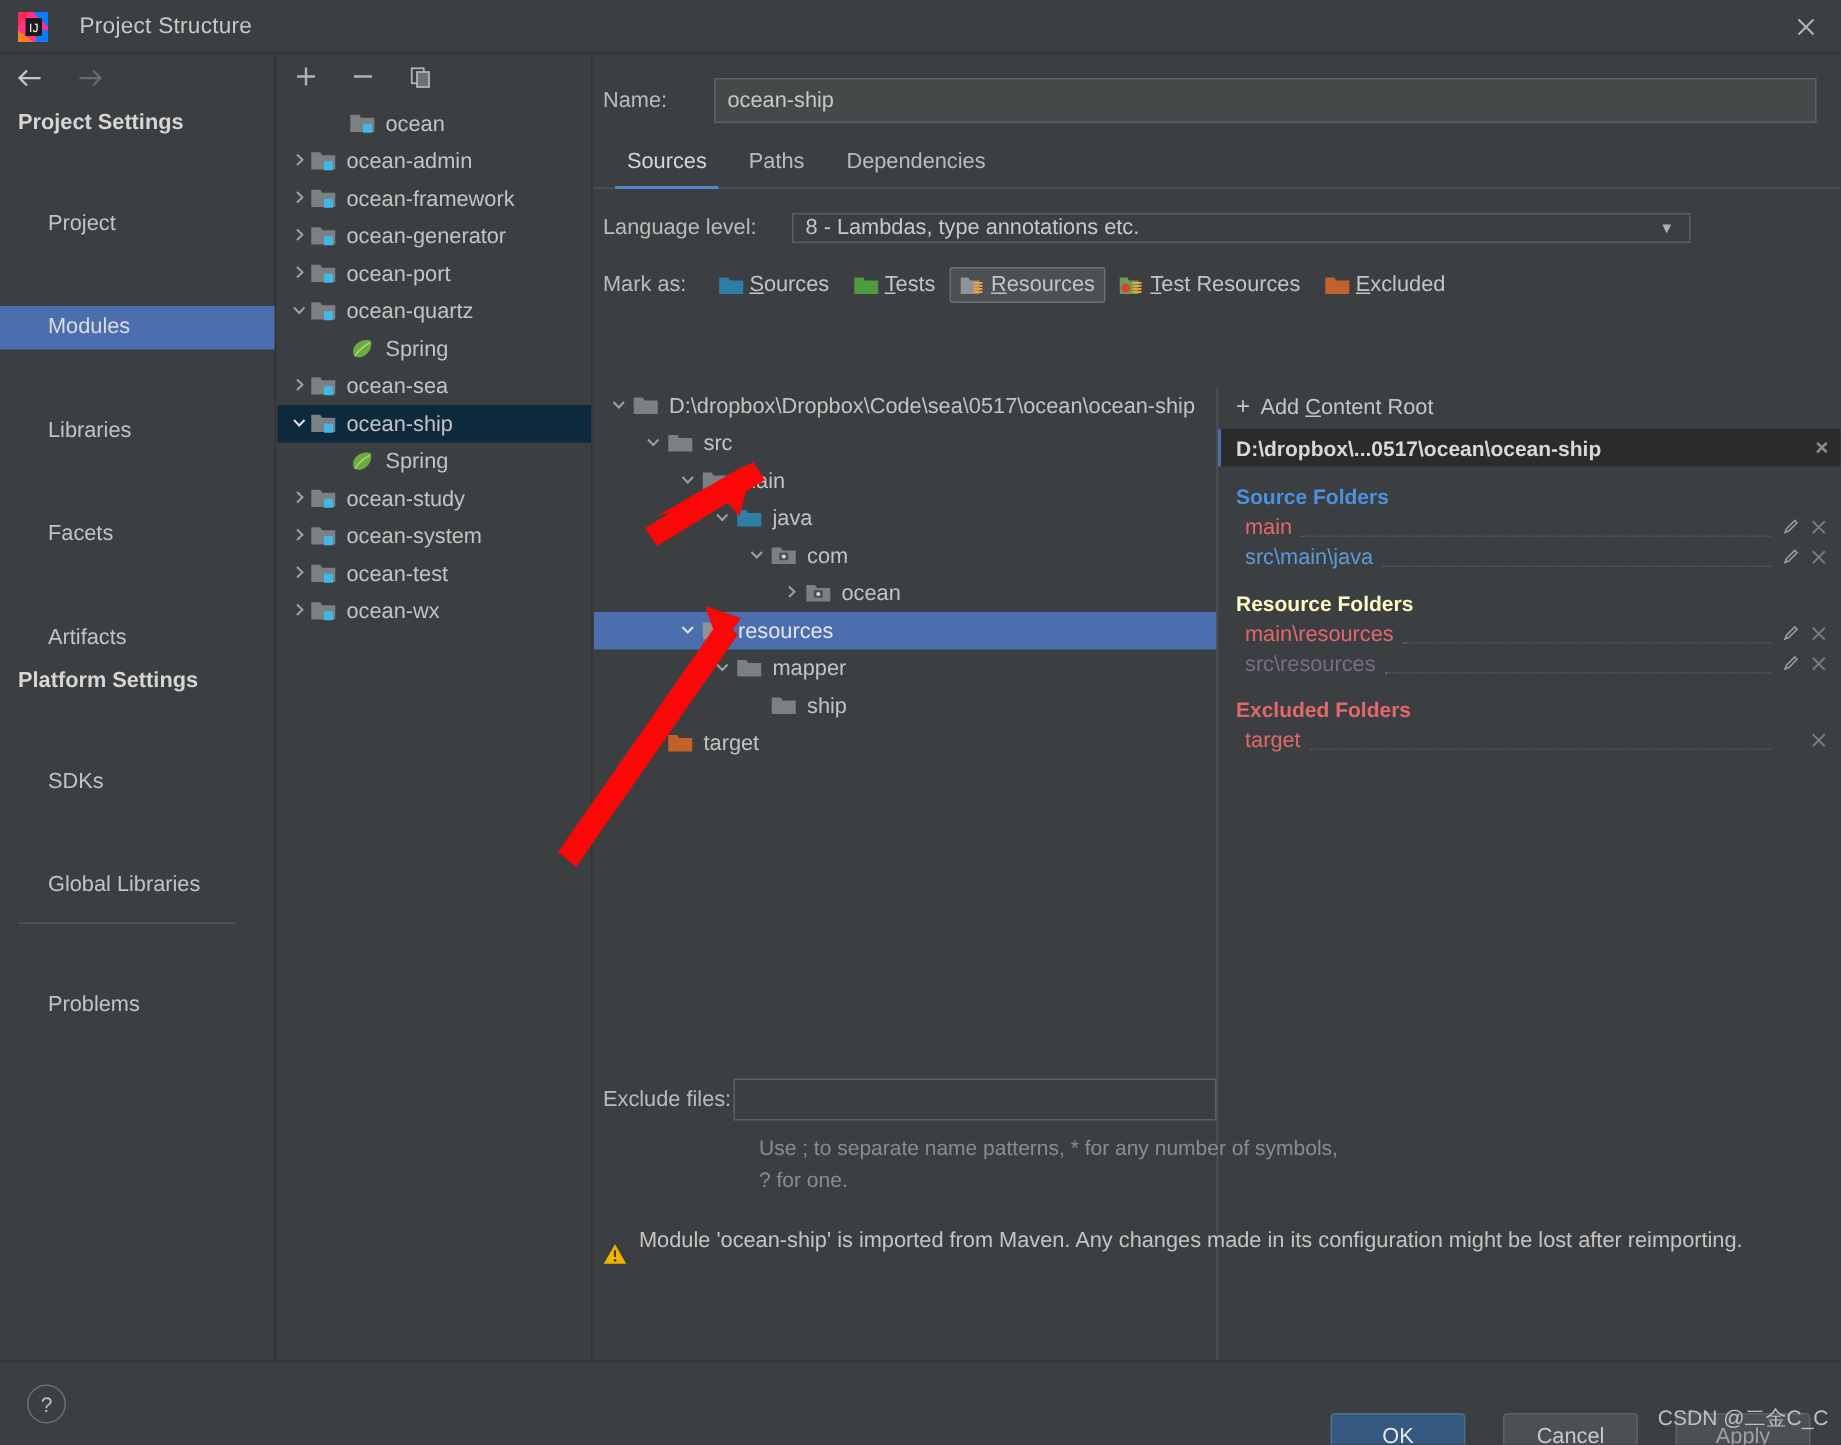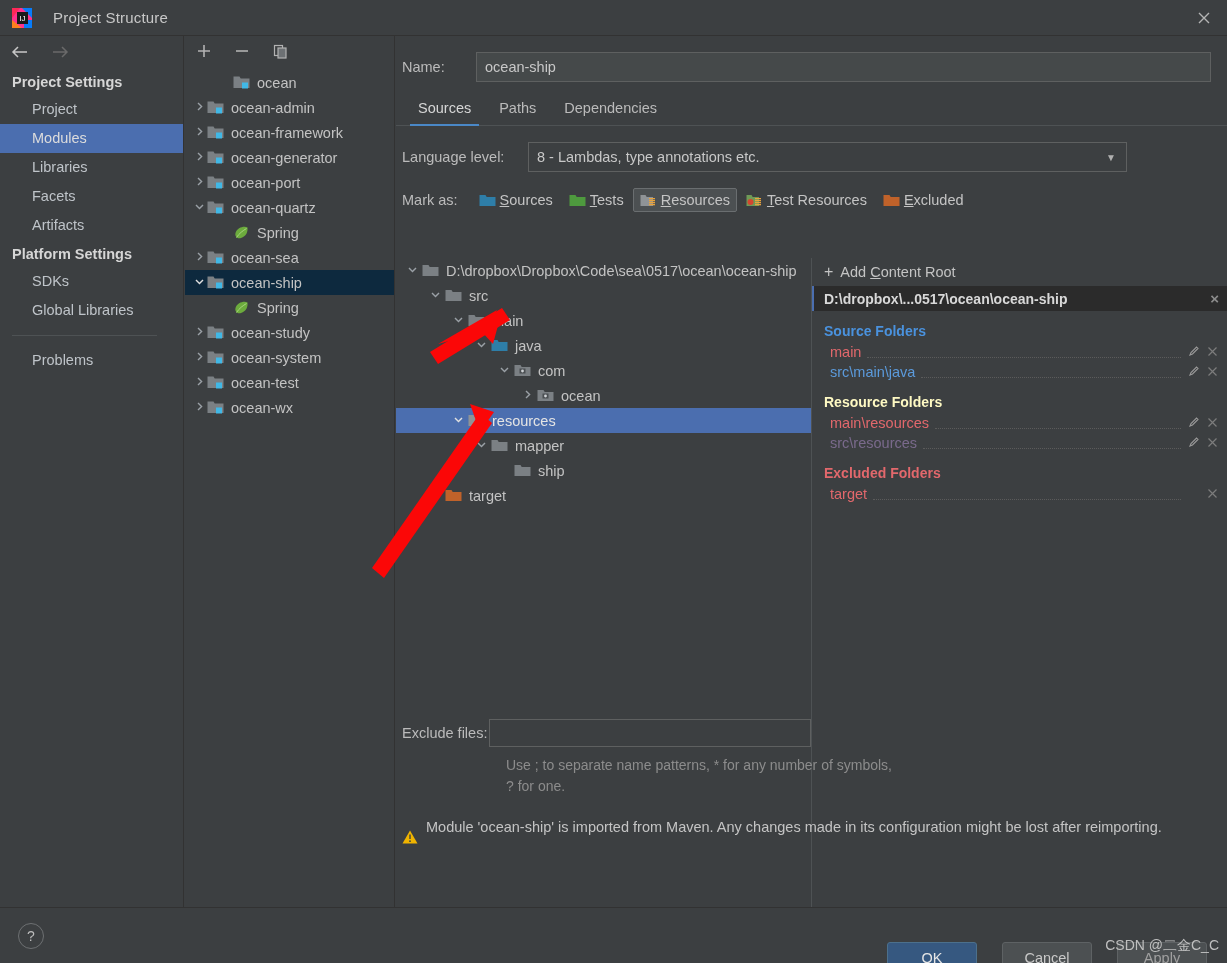--- a/index.html
+++ b/index.html
@@ -39,20 +39,21 @@
   .nav-arrow { width: 24px; height: 24px; display:flex; align-items:center; justify-content:center; font-size: 19px; line-height: 1; }
   .nav-back { color: #c7c7c7; }
   .nav-fwd { color: #6a6a6a; }
   .side-group-title {
     font-size: 14.5px; font-weight: bold; color: #d6d6d6;
     padding: 6px 0 5px 12px;
   }
   .side-item {
     font-size: 14.5px; color: #bfc4c9; padding: 5px 0 5px 32px; line-height: 19px;
     cursor: default;
+    margin-top: 40px;
   }
   .side-item.selected { background: #4b6eaf; color: #dcdcdc; }
   .side-sep { height: 1px; background: #4e5254; margin: 10px 26px 10px 12px; }
 
   
   .modules-panel {
     position: absolute; left: 185px; top: 36px; width: 210px; height: 871px;
     background: #3c3f41; border-right: 1px solid #323232;
   }
   .modules-toolbar { height: 30px; display: flex; align-items: center; gap: 16px; padding-left: 8px; }
@@ -88,21 +89,21 @@
   .tab {
     font-size: 14.5px; color: #bbbbbb; padding: 4px 14px 9px 14px; position: relative; cursor: default;
   }
   .tab.active { color: #d6d6d6; }
   .tab.active::after {
     content: ""; position: absolute; left: 6px; right: 6px; bottom: -1px; height: 2px; background: #4a88c7;
   }
   .lang-row { display: flex; align-items: center; padding: 16px 100px 0 6px; }
   .lang-label { font-size: 14.5px; color: #bbbbbb; width: 126px; }
   .lang-select {
-    flex: 1; height: 30px; background: #3c3f41; border: 1px solid #5e6060;
+    flex: 1; height: 20px; background: #3c3f41; border: 1px solid #5e6060;
     color: #c8c8c8; font-size: 14.5px; padding: 0 8px; display: flex; align-items: center;
     position: relative;
   }
   .lang-caret { position: absolute; right: 10px; color: #b0b0b0; font-size: 10px; }
 
   .markas-row { display: flex; align-items: center; padding: 16px 0 0 6px; gap: 0; }
   .markas-label { font-size: 14.5px; color: #bbbbbb; margin-right: 14px; }
   .mark-btn {
     display: flex; align-items: center; gap: 4px; font-size: 14.5px; color: #c4c4c4;
     padding: 3px 6px; border: 1px solid transparent; border-radius: 2px; cursor: default;

